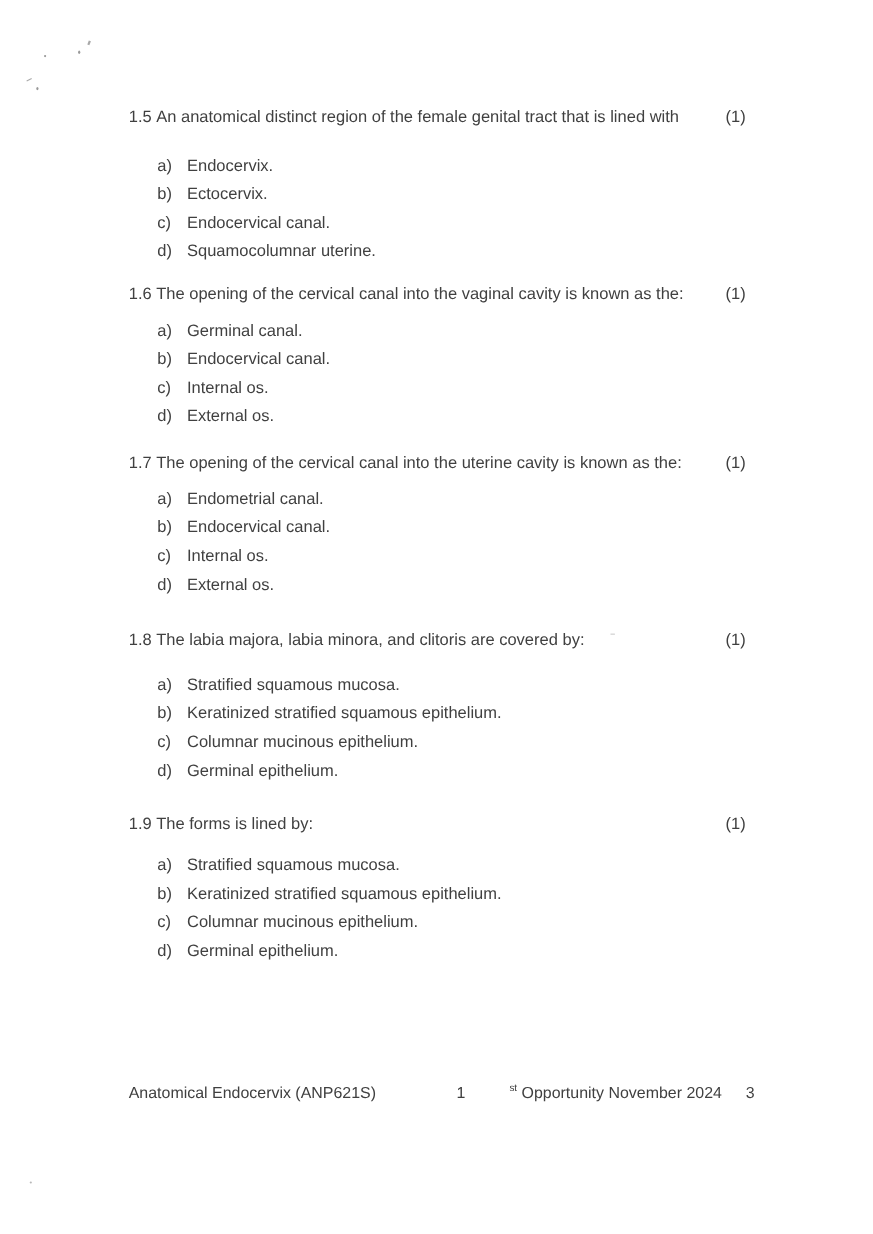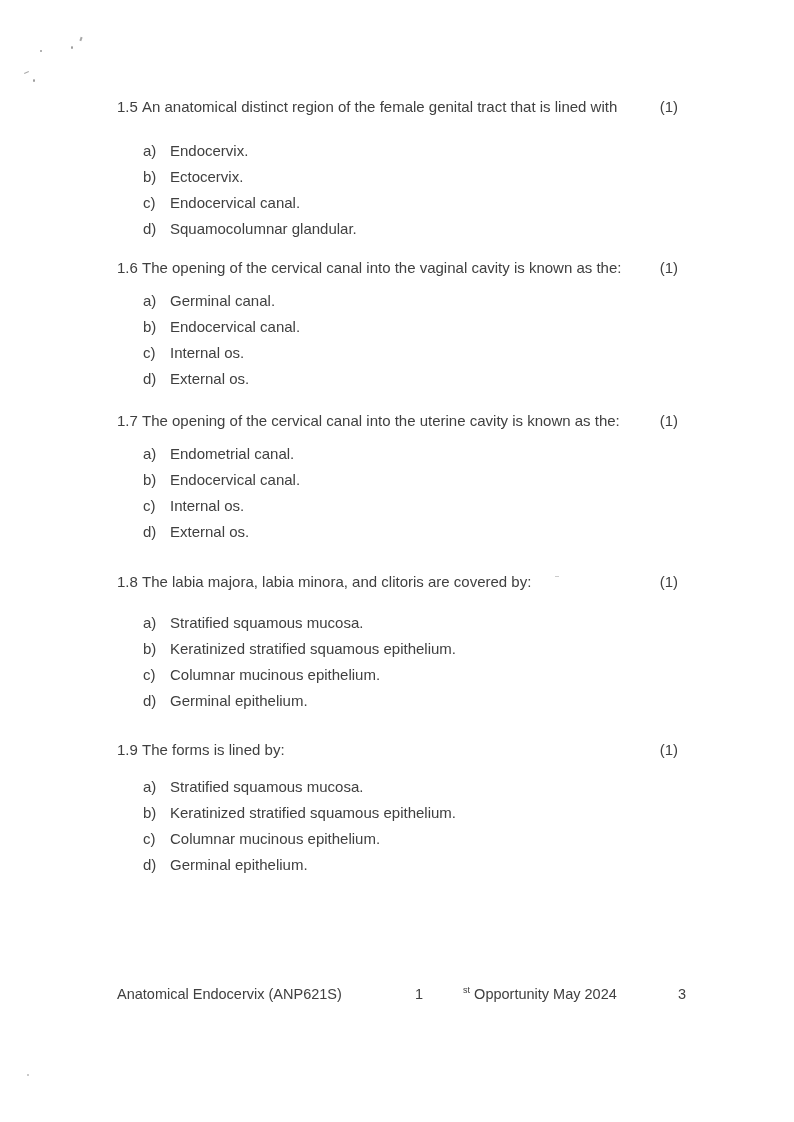--- a/index.html
+++ b/index.html
@@ -75,21 +75,21 @@
         <div class="option-row">
           <span class="opt-letter">b)</span>
           <span class="opt-text">Ectocervix.</span>
         </div>
         <div class="option-row">
           <span class="opt-letter">c)</span>
           <span class="opt-text">Endocervical canal.</span>
         </div>
         <div class="option-row">
           <span class="opt-letter">d)</span>
-          <span class="opt-text">Squamocolumnar glandular.</span>
+          <span class="opt-text">Squamocolumnar uterine.</span>
         </div>
       </div>
     </section>
 
     <section class="question q16">
       <div class="q-header">
         <span class="q-num">1.6</span>
         <div class="q-text">
           <div>The opening of the cervical canal into the vaginal cavity is known as the:</div>
         </div>
@@ -196,17 +196,17 @@
           <span class="opt-letter">d)</span>
           <span class="opt-text">Germinal epithelium.</span>
         </div>
       </div>
     </section>
 
   </div>
 
   <div class="footer">
     <span class="footer-left">Anatomical Endocervix (ANP621S)</span>
-    <span class="footer-center"><span>1</span><sup>st</sup><span> Opportunity May 2024</span></span>
+    <span class="footer-center"><span>1</span><sup>st</sup><span> Opportunity November 2024</span></span>
     <span class="footer-page">3</span>
   </div>
 
 </div>
 
 </body></html>

